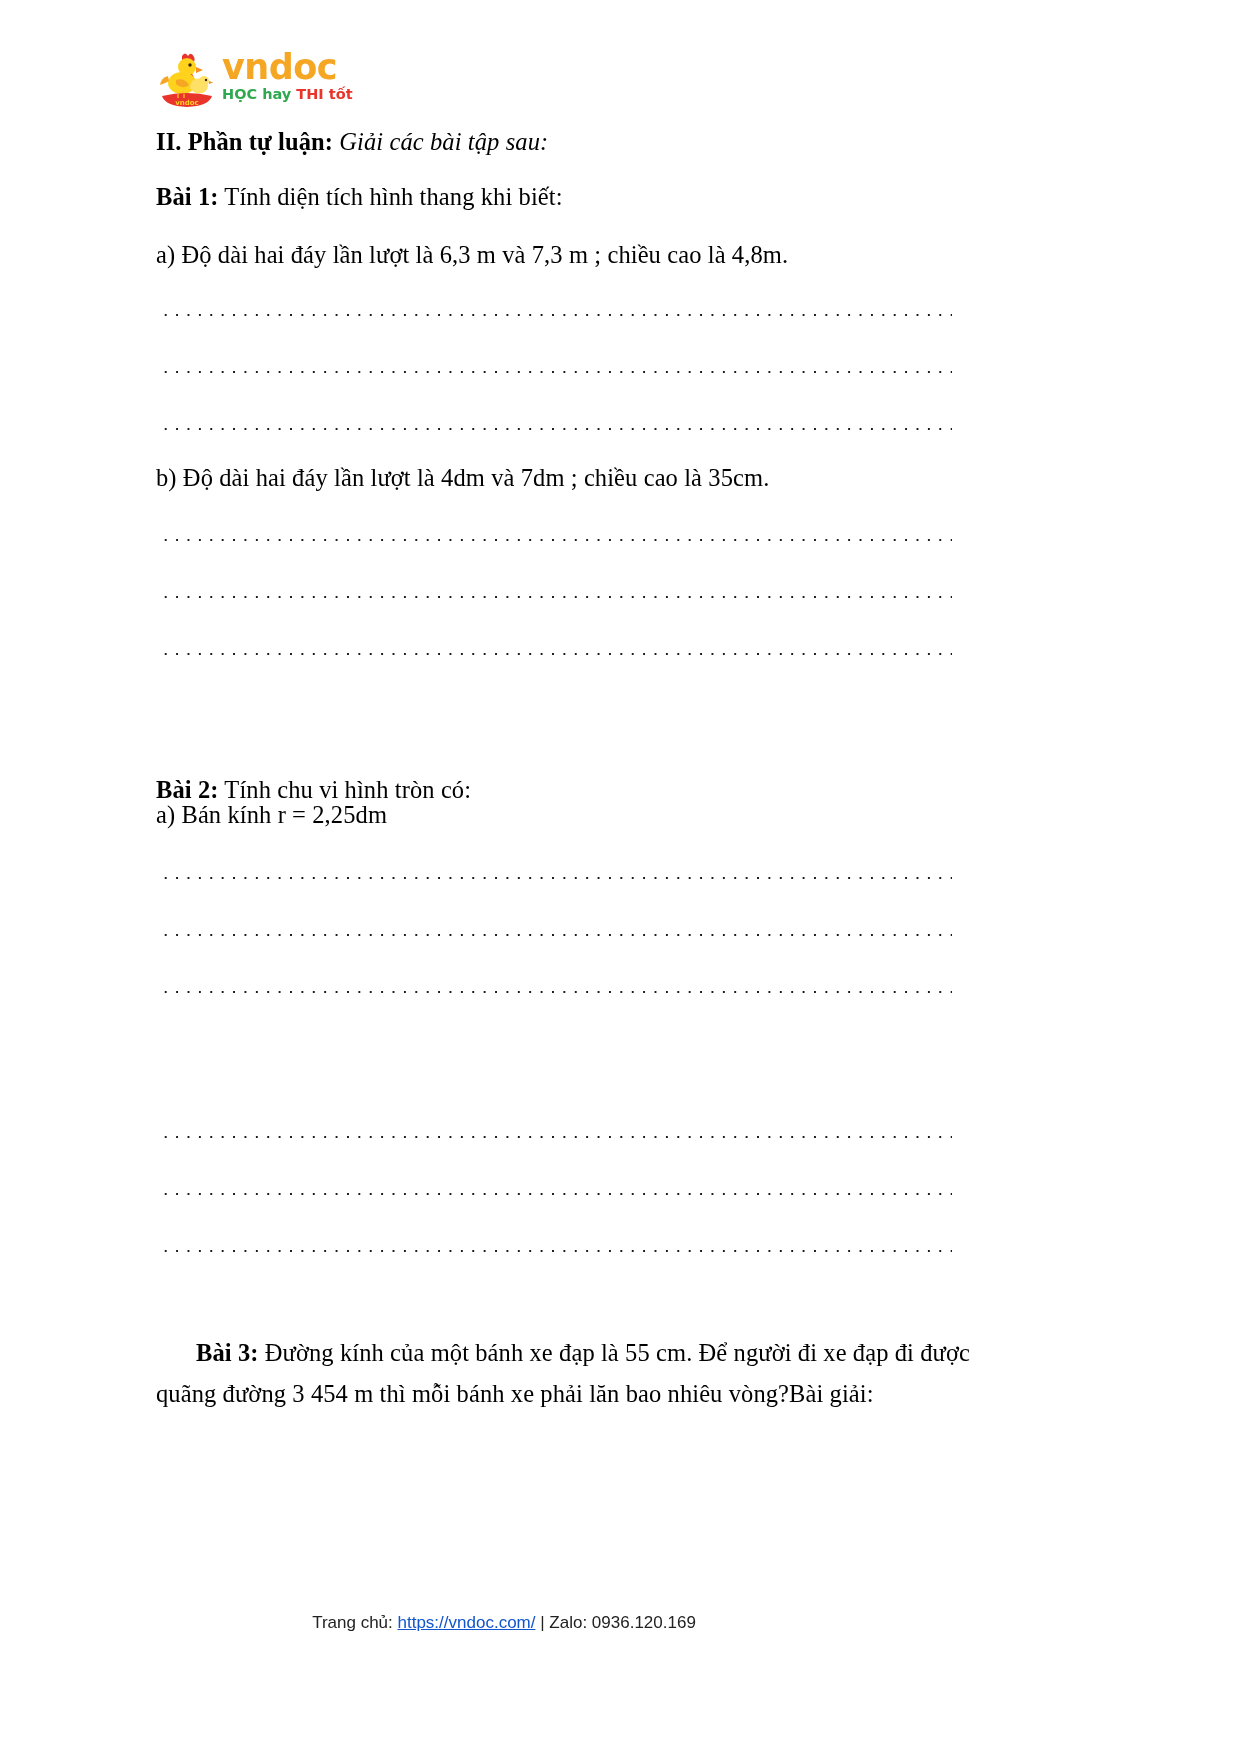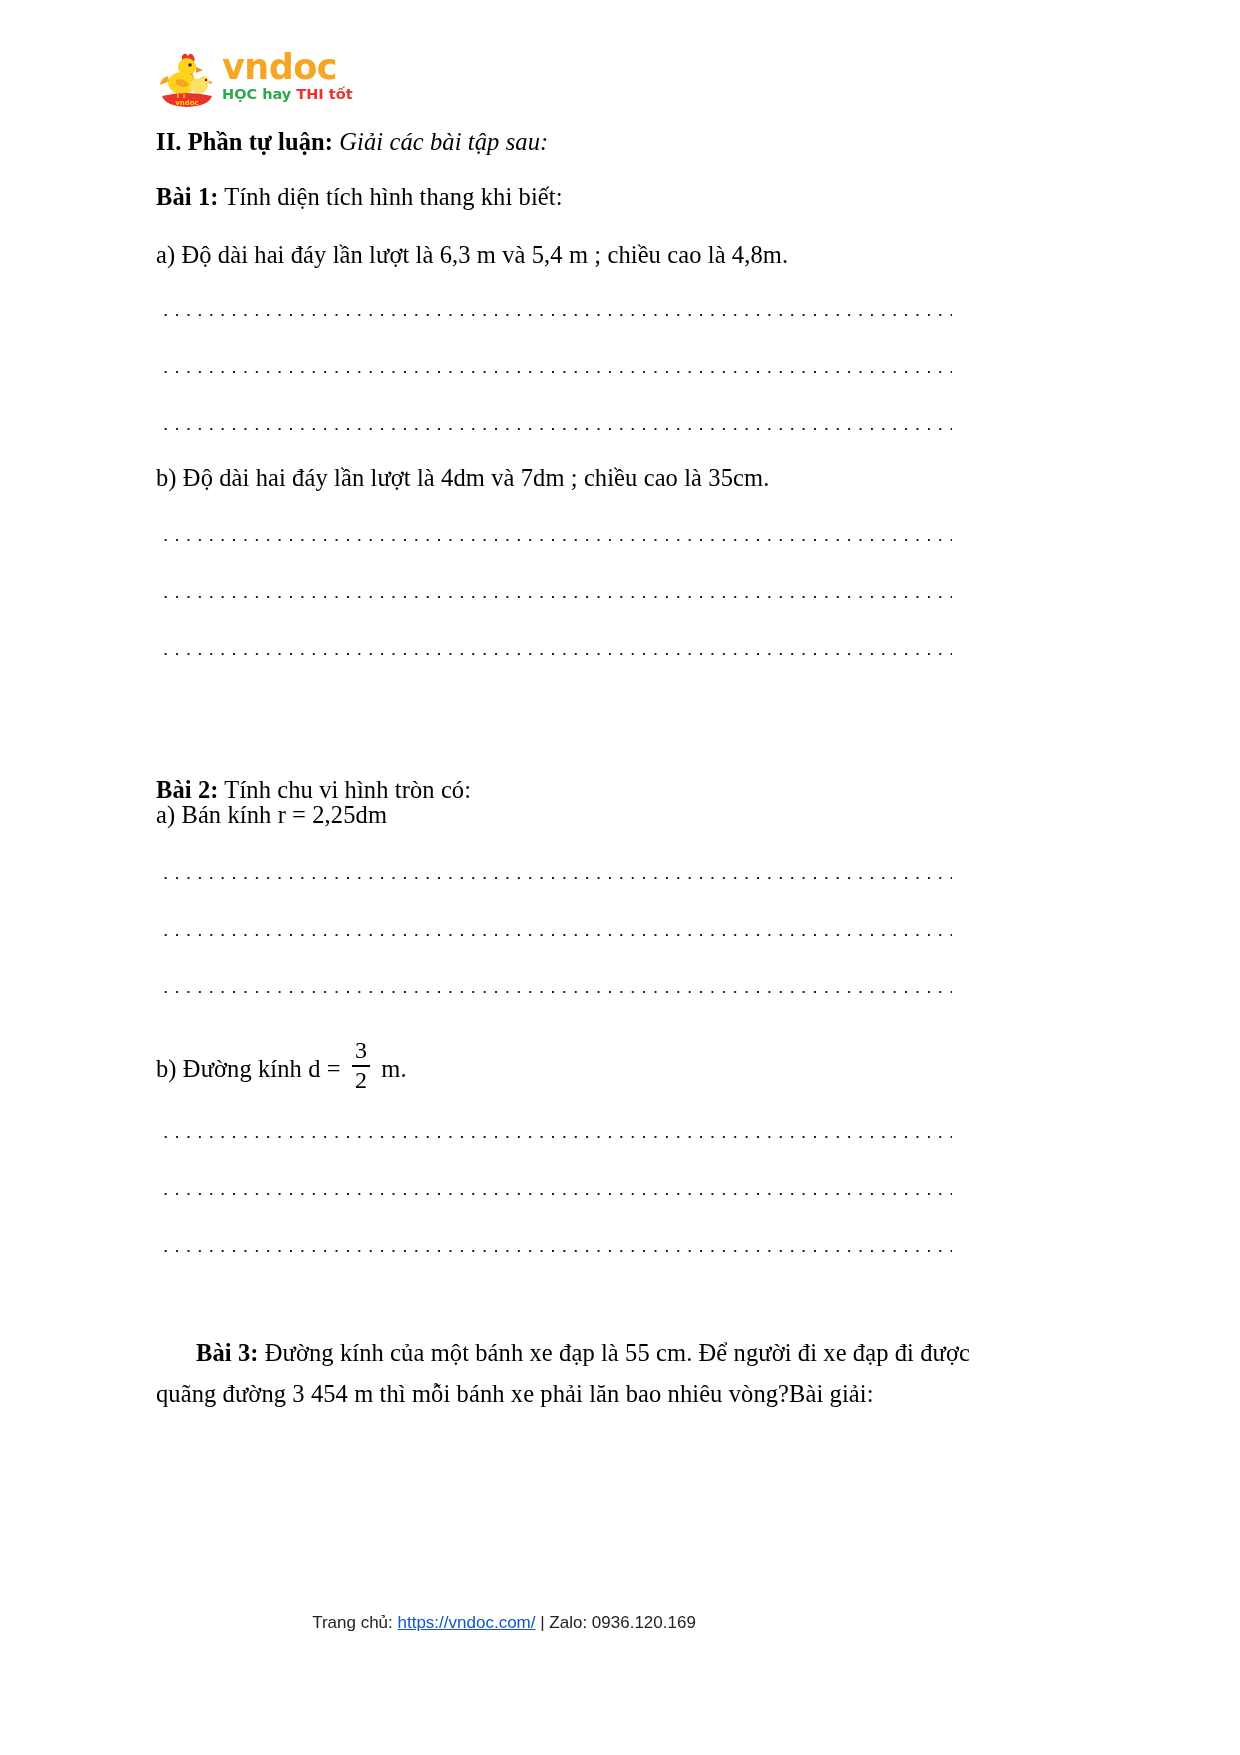--- a/index.html
+++ b/index.html
@@ -177,21 +177,21 @@
   </div>
 
   <div class="line" style="top:127px;">
     <span class="bold">II. Phần tự luận:</span><span class="ital"> Giải các bài tập sau:</span>
   </div>
 
   <div class="line" style="top:182px;">
     <span class="bold">Bài 1:</span><span> Tính diện tích hình thang khi biết:</span>
   </div>
 
-  <div class="line" style="top:240px;">a) Độ dài hai đáy lần lượt là 6,3 m và 5,4 m ; chiều cao là 4,8m.</div>
+  <div class="line" style="top:240px;">a) Độ dài hai đáy lần lượt là 6,3 m và 7,3 m ; chiều cao là 4,8m.</div>
 
   <div class="dots" style="top:306px;"></div>
   <div class="dots" style="top:363px;"></div>
   <div class="dots" style="top:420px;"></div>
 
   <div class="line" style="top:463px;">b) Độ dài hai đáy lần lượt là 4dm và 7dm ; chiều cao là 35cm.</div>
 
   <div class="dots" style="top:531px;"></div>
   <div class="dots" style="top:588px;"></div>
   <div class="dots" style="top:645px;"></div>
@@ -199,23 +199,20 @@
   <div class="line" style="top:775px;">
     <span class="bold">Bài 2:</span><span> Tính chu vi hình tròn có:</span>
   </div>
 
   <div class="line" style="top:800px;">a) Bán kính r = 2,25dm</div>
 
   <div class="dots" style="top:869px;"></div>
   <div class="dots" style="top:926px;"></div>
   <div class="dots" style="top:983px;"></div>
 
-  <div class="line" style="top:1038px;">
-    <span>b) Đường kính d = </span><span class="frac"><span class="num">3</span><span class="bar"></span><span class="den">2</span></span><span> m.</span>
-  </div>
 
   <div class="dots" style="top:1128px;"></div>
   <div class="dots" style="top:1185px;"></div>
   <div class="dots" style="top:1242px;"></div>
 
   <div class="line" style="top:1338px;margin-left:40px;">
     <span class="bold">Bài 3:</span><span> Đường kính của một bánh xe đạp là 55 cm. Để người đi xe đạp đi được</span>
   </div>
   <div class="line" style="top:1379px;">quãng đường 3 454 m thì mỗi bánh xe phải lăn bao nhiêu vòng?Bài giải:</div>
 

